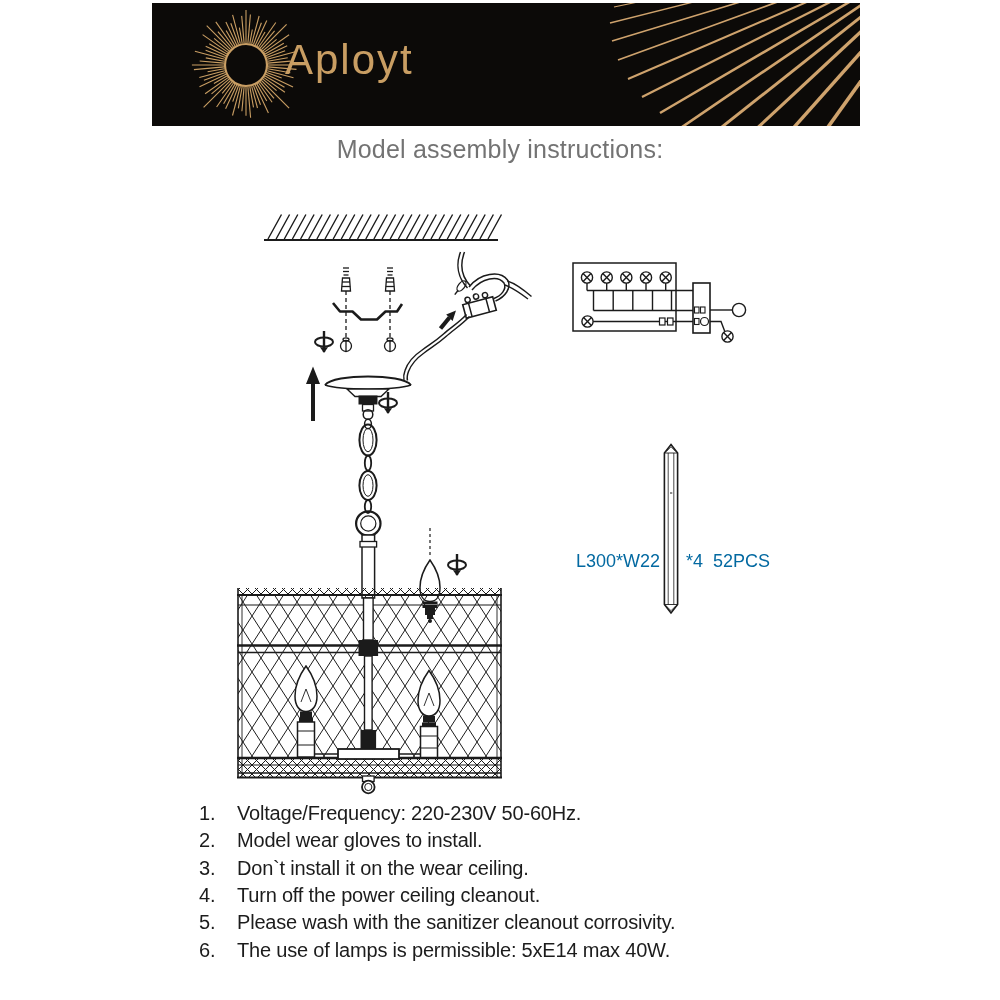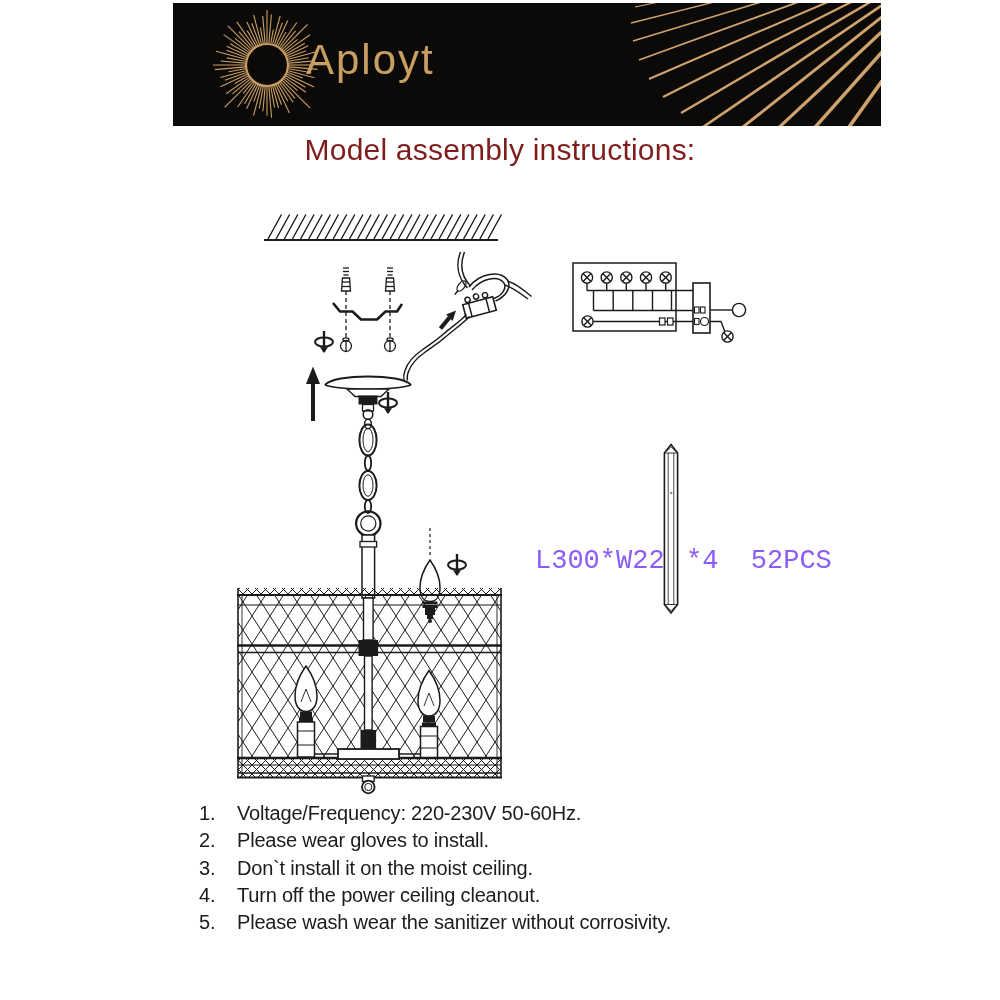--- a/index.html
+++ b/index.html
@@ -3,41 +3,41 @@
 <meta charset="utf-8">
 <style>
   html,body{margin:0;padding:0;background:#ffffff;}
   .page{
     position:relative;width:1000px;height:1000px;background:#fff;
     font-family:"Liberation Sans",sans-serif;color:#1b1b1b;overflow:hidden;
   }
   
   .banner{
     position:absolute;left:152px;top:3px;width:708px;height:123px;
-    background:var(--header-bg,#0c0a08);overflow:hidden;margin-left:21px;
+    background:var(--header-bg,#0c0a08);overflow:hidden;
   }
   .banner svg{position:absolute;left:0;top:0;}
   .brand{
     position:absolute;left:133px;top:36px;
     font-size:42px;font-weight:400;letter-spacing:2px;
     color:var(--gold,#c99e63);line-height:1;
   }
   
   .title-block{
     position:absolute;left:0;top:136px;width:1000px;text-align:center;
-    font-size:30px;line-height:27.5px;font-weight:500;color:#7f1d1d;
+    font-size:25px;line-height:27.5px;font-weight:500;color:#737373;
     letter-spacing:0.2px;
   }
   
   .art{position:absolute;left:0;top:0;width:1000px;height:1000px;}
   
   .part-label{
     position:absolute;top:544px;height:34px;
-    font-family:Liberation Mono, monospace;
-    font-size:27px;color:#8b5cf6;white-space:pre;line-height:34px;
+    font-family:Liberation Sans, sans-serif;
+    font-size:18px;color:#0369a1;white-space:pre;line-height:34px;
   }
   .part-size{left:535px;width:125px;text-align:right;}
   .part-qty{left:686px;}
   
   .instructions{
     position:absolute;left:199px;top:800px;width:760px;
     font-size:20px;line-height:27.35px;color:#1c1c1c;letter-spacing:-0.2px;
   }
   .instr-row{white-space:nowrap;}
   .instr-num{display:inline-block;width:38px;}
@@ -350,26 +350,29 @@
   </svg>
 
   <div class="part-label part-size">L300*W22</div>
   <div class="part-label part-qty">*4  52PCS</div>
 
   <div class="instructions">
     <div class="instr-row">
       <span class="instr-num">1.</span><span>Voltage/Frequency: 220-230V 50-60Hz.</span>
     </div>
     <div class="instr-row">
-      <span class="instr-num">2.</span><span>Please wear gloves to install.</span>
-    </div>
-    <div class="instr-row">
-      <span class="instr-num">3.</span><span>Don`t install it on the moist ceiling.</span>
+      <span class="instr-num">2.</span><span>Model wear gloves to install.</span>
+    </div>
+    <div class="instr-row">
+      <span class="instr-num">3.</span><span>Don`t install it on the wear ceiling.</span>
     </div>
     <div class="instr-row">
       <span class="instr-num">4.</span><span>Turn off the power ceiling cleanout.</span>
     </div>
     <div class="instr-row">
-      <span class="instr-num">5.</span><span>Please wash wear the sanitizer without corrosivity.</span>
+      <span class="instr-num">5.</span><span>Please wash with the sanitizer cleanout corrosivity.</span>
+    </div>
+    <div class="instr-row">
+      <span class="instr-num">6.</span><span>The use of lamps is permissible: 5xE14 max 40W.</span>
     </div>
   </div>
 
 </div>
 
 </body></html>

